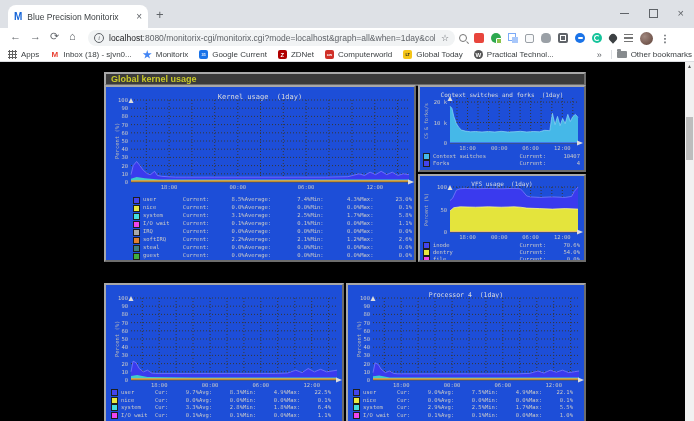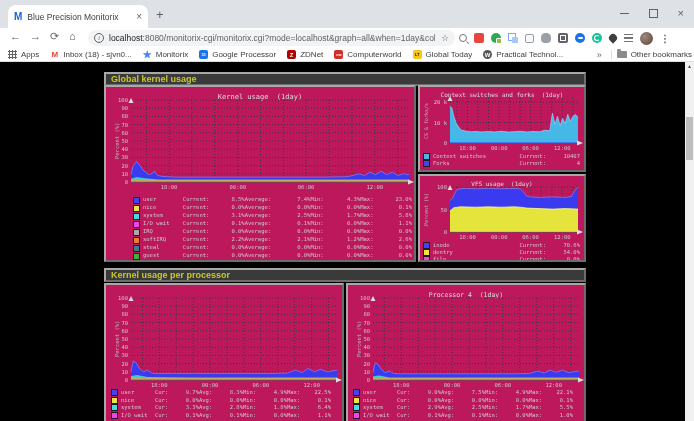--- a/index.html
+++ b/index.html
@@ -55,21 +55,21 @@
   .bi-cw-icon{background:#d03028;font-size:4px}
   .bi-lt-icon{background:#f5c518;color:#222;font-size:4px}
   .bi-wp-icon{background:#555;border-radius:50%;font-size:6px}
   .bm-chevron{color:#5f6368;font-size:9px;margin:0 4px 0 auto}
   .bm-sep{width:1px;height:9px;background:#dadce0;margin:0 5px}
   .folder-icon{width:10px;height:7px;background:#878b8e;border-radius:1px;position:relative;margin-right:4px;flex:none}
   .folder-icon::before{content:"";position:absolute;top:-2px;left:0;width:4px;height:2px;background:#878b8e;border-radius:1px 1px 0 0}
   
   #content{position:absolute;left:0;top:62px;width:694px;height:359px;background:#000;overflow:hidden}
   .sechdr{position:absolute;left:104px;width:482px;height:14px;background:#3a3a3a;border:2px solid;border-color:#a8a8a8 #6d6d6d #6d6d6d #a8a8a8;color:#c9c929;font:bold 9px "Liberation Sans",sans-serif;line-height:11px;padding-left:5px;box-sizing:border-box}
-  .panel{position:absolute;background:#be185d;border:2px solid;border-color:#a8a8a8 #6d6d6d #6d6d6d #a8a8a8;box-sizing:border-box;overflow:hidden}
+  .panel{position:absolute;background:#1d4ed8;border:2px solid;border-color:#a8a8a8 #6d6d6d #6d6d6d #a8a8a8;box-sizing:border-box;overflow:hidden}
   .chart-title{position:absolute;left:0;right:0;text-align:center;color:#ddd;font:7px "DejaVu Sans Mono",monospace;white-space:pre}
   .ylabel{position:absolute;writing-mode:vertical-rl;transform:rotate(180deg);font:5.5px "DejaVu Sans Mono",monospace;color:#b8b8b8;display:flex;align-items:center;justify-content:center}
   svg.plot{position:absolute;overflow:visible}
   svg.plot text{font:5.5px "DejaVu Sans Mono",monospace;fill:#c8c8c8}
   .xticks{position:absolute;height:7px}
   .xtick{position:absolute;width:24px;text-align:center;font:5.5px "DejaVu Sans Mono",monospace;color:#c8c8c8}
   .legend{position:absolute;font:5.5px/1 "DejaVu Sans Mono",monospace;color:#c8c8c8}
   .lrow{display:flex;align-items:center}
   .sw{width:5px;height:5px;margin-right:4px;flex:none;outline:1px solid #1e1e1e}
   .lg-v{text-align:right}
@@ -167,21 +167,21 @@
       <div class="bm">
         <span class="bicon bi-gmail-icon">M</span>
         <span>Inbox (18) - sjvn0...</span>
       </div>
       <div class="bm">
         <span class="bicon bi-star-icon">★</span>
         <span>Monitorix</span>
       </div>
       <div class="bm">
         <span class="bicon bi-calendar-icon">31</span>
-        <span>Google Processor</span>
+        <span>Google Current</span>
       </div>
       <div class="bm">
         <span class="bicon bi-zdnet-icon">Z</span>
         <span>ZDNet</span>
       </div>
       <div class="bm">
         <span class="bicon bi-cw-icon">cw</span>
         <span>Computerworld</span>
       </div>
       <div class="bm">
@@ -458,21 +458,20 @@
         </div>
         <div class="lrow">
           <span class="sw" style="background: rgb(238, 68, 238);"></span>
           <span class="lg-name">file</span>
           <span class="lg-l0">Current:</span>
           <span class="lg-v lg-v0">0.0%</span>
         </div>
       </div>
   </div>
 
-  <div class="sechdr" style="top:206px">Kernel usage per processor</div>
 
   <div class="panel chart-proc chart-proc0">
     <div class="ylabel">Percent (%)</div>
     <svg class="plot" width="206" height="82">
         <line x1="11.3" y1="0" x2="11.3" y2="82" stroke="#383838" stroke-dasharray="1,2"></line>
         <line x1="28.2" y1="0" x2="28.2" y2="82" stroke="#383838" stroke-dasharray="1,2"></line>
         <line x1="45.1" y1="0" x2="45.1" y2="82" stroke="#383838" stroke-dasharray="1,2"></line>
         <line x1="62.0" y1="0" x2="62.0" y2="82" stroke="#383838" stroke-dasharray="1,2"></line>
         <line x1="79.1" y1="0" x2="79.1" y2="82" stroke="#383838" stroke-dasharray="1,2"></line>
         <line x1="96.0" y1="0" x2="96.0" y2="82" stroke="#383838" stroke-dasharray="1,2"></line>

